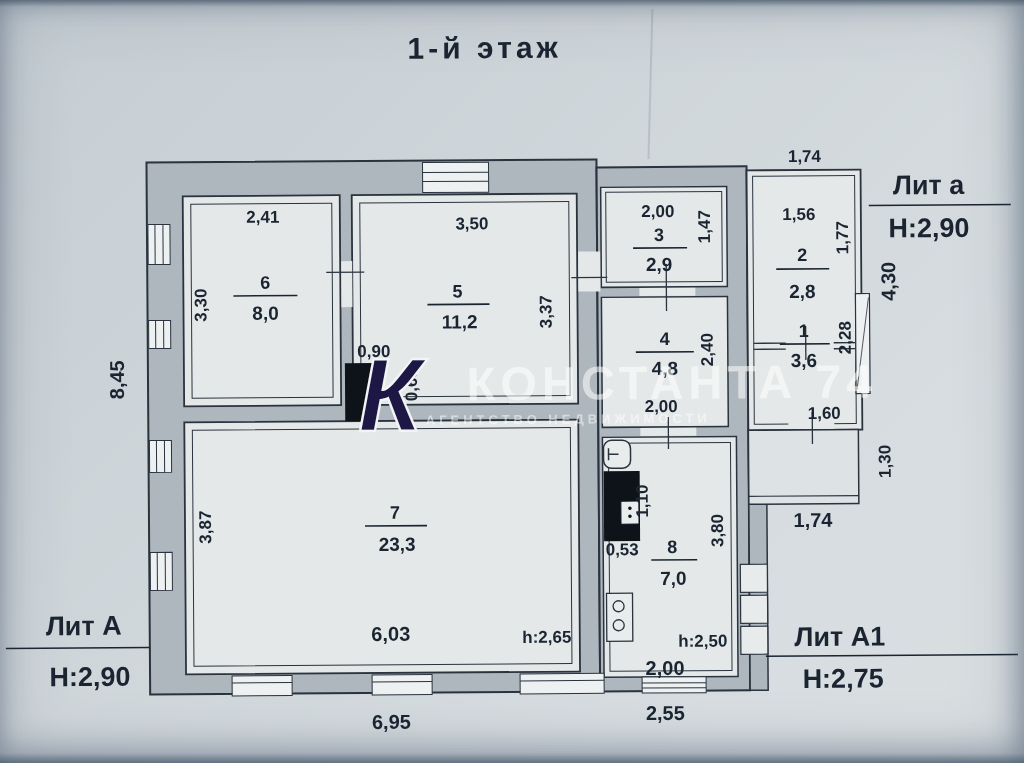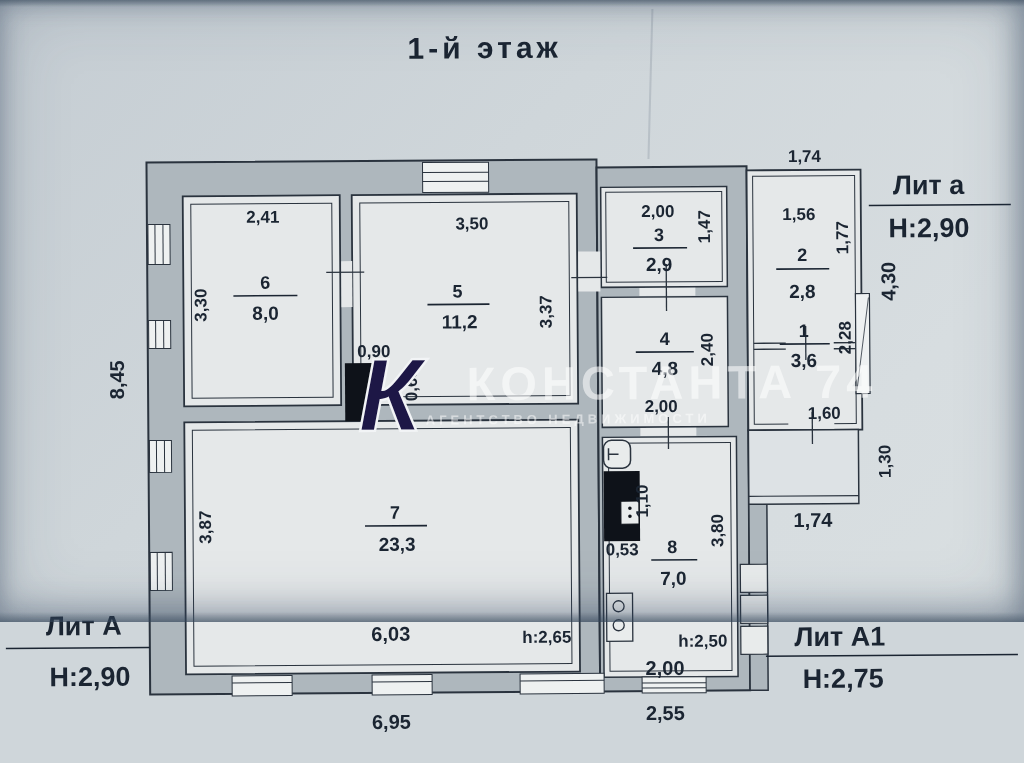--- a/index.html
+++ b/index.html
@@ -2,21 +2,21 @@
 <html><head>
 <meta charset="utf-8">
 <style>
   html,body{margin:0;padding:0;}
   body{
     width:1024px;height:763px;overflow:hidden;
     font-family:"Liberation Sans",sans-serif;
     background:#cfd6da;
   }
   .photo{
-    position:relative;width:1024px;height:622px;
+    position:relative;width:1024px;height:763px;
     background:linear-gradient(135deg,#c5cdd3 0%,#cfd6da 40%,#d7dde0 78%,#d9dfe1 100%);
     text-align:center;
   }
   .photo::before{ 
     content:"";position:absolute;inset:0;pointer-events:none;z-index:50;
     box-shadow:inset 0 0 70px rgba(45,65,85,.22),
                inset 0 -16px 28px rgba(45,65,95,.28),
                inset 0 10px 18px rgba(70,90,110,.18),
                inset -14px 0 22px rgba(70,90,110,.15);
   }

